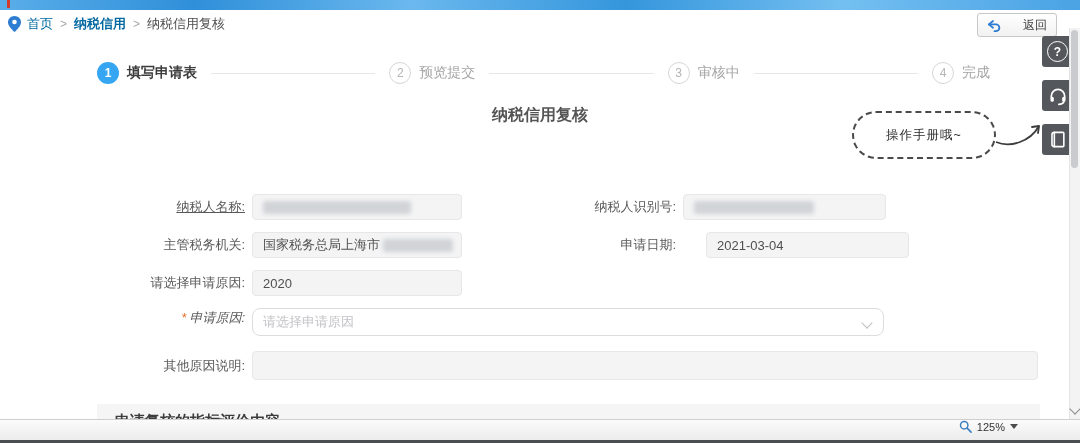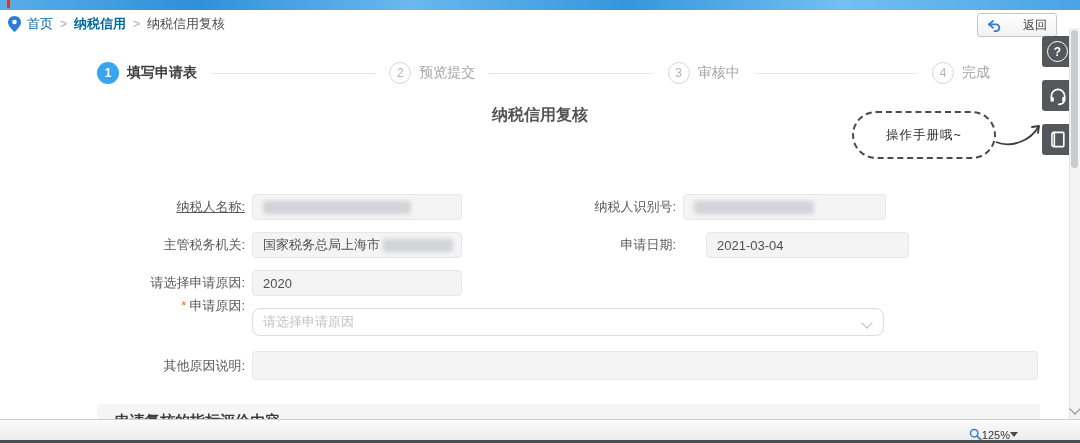--- a/index.html
+++ b/index.html
@@ -72,21 +72,21 @@
            display:flex;align-items:center;padding:0 26px 0 10px;font-size:13px;cursor:pointer;}
   .placeholder{color:#c3c3c8;}
   .req{color:#e8702a;margin-right:3px;}
   .chev{position:absolute;right:12px;top:10px;width:7px;height:7px;border-right:1.5px solid #bfbfc4;
         border-bottom:1.5px solid #bfbfc4;transform:rotate(45deg);}
   .blob{height:13px;border-radius:3px;background:#aeb3b9;opacity:.5;filter:blur(2px);flex:none;}
 
   
   .status-bar{position:absolute;left:0;top:419px;width:1080px;height:21px;
               background:linear-gradient(#fbfbfb,#ececec);border-top:1px solid #cfcfcf;box-sizing:border-box;}
-  .zoom-ctl{position:absolute;right:62px;top:8px;display:flex;align-items:center;cursor:pointer;}
+  .zoom-ctl{position:absolute;right:62px;top:0;display:flex;align-items:center;gap:5px;cursor:pointer;}
   .zoom-text{font-size:11px;color:#333;}
   .caret{width:0;height:0;border-left:4px solid transparent;border-right:4px solid transparent;border-top:5px solid #4a4a4a;}
   .bottom-edge{position:absolute;left:0;top:440px;width:1080px;height:3px;background:#4b4e51;}
 </style>
 </head>
 <body>
 
 <div class="screen">
 
   <div class="banner"></div>
@@ -197,21 +197,21 @@
   <div class="flabel" style="left:540px;top:232px;width:136px;line-height:26px;">申请日期:</div>
   <div class="finput" style="left:683px;top:232px;width:203px;height:26px;margin-left:23px;">
     <span>2021-03-04</span>
   </div>
 
   <div class="flabel" style="left:95px;top:270px;width:150px;line-height:26px;">请选择申请原因:</div>
   <div class="finput" style="left:252px;top:270px;width:210px;height:26px;">
     <span>2020</span>
   </div>
 
-  <div class="flabel" style="left:95px;top:292px;width:150px;line-height:28px;">
+  <div class="flabel" style="left:95px;top:304px;width:150px;line-height:28px;font-style:italic;">
     <span class="req">*</span><span>申请原因:</span>
   </div>
   <div class="fselect" style="left:252px;top:308px;width:632px;height:28px;">
     <span class="placeholder">请选择申请原因</span>
     <span class="chev"></span>
   </div>
 
   <div class="flabel" style="left:95px;top:351px;width:150px;line-height:29px;">其他原因说明:</div>
   <div class="finput" style="left:252px;top:351px;width:786px;height:29px;">
     <span></span>

